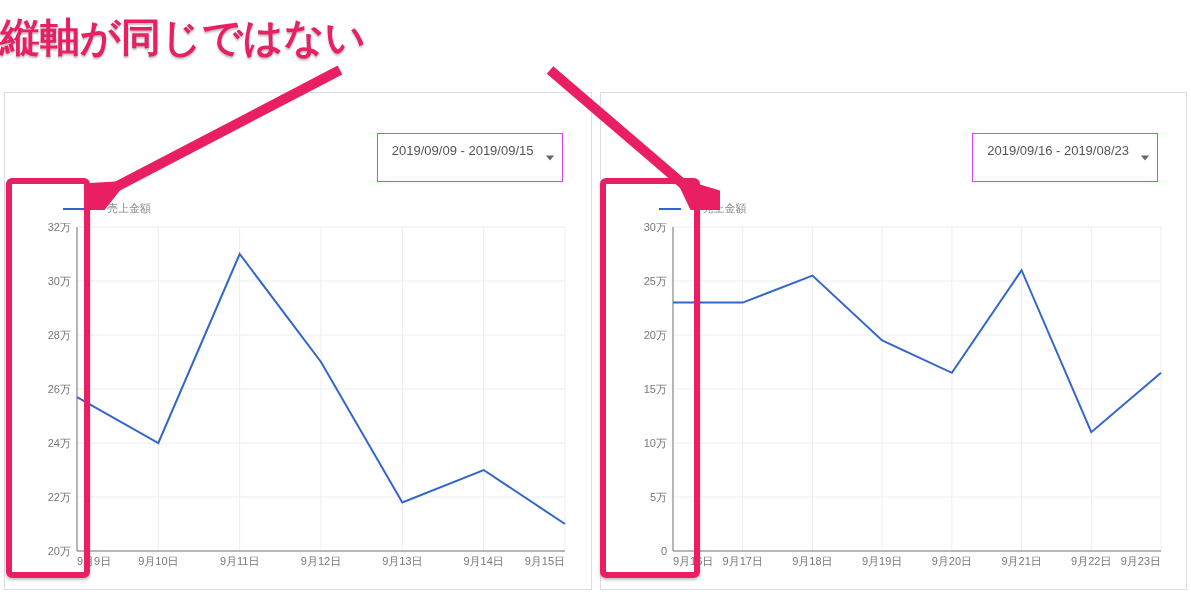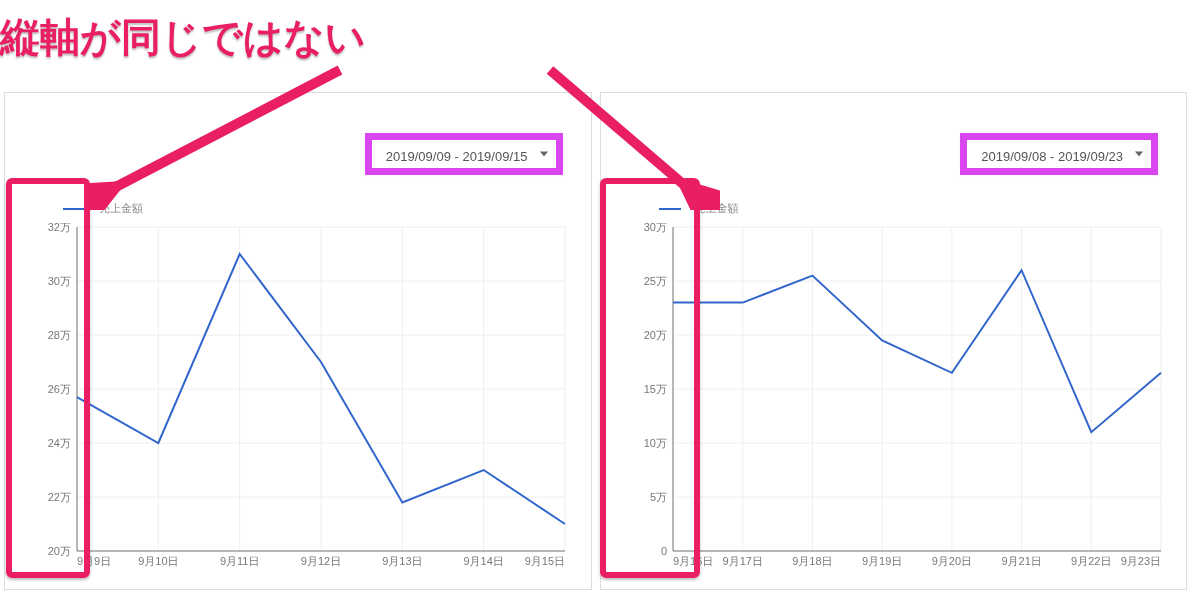--- a/index.html
+++ b/index.html
@@ -38,23 +38,23 @@
     flex: 1;
     border: 1px solid #ddd;
     background: #fff;
     position: relative;
     padding: 4px;
   }
   .date-range {
     position: absolute;
     top: 40px;
     right: 28px;
-    border: 7px solid #d946ef;
+    border: 1px solid #d946ef;
     background: #fff;
-    padding: 9px 28px 4px 14px;
+    padding: 9px 28px 23px 14px;
     font-size: 13px;
     color: #555;
     box-shadow: 0 1px 2px rgba(0,0,0,0.05);
   }
   .date-range .caret {
     position: absolute;
     right: 8px;
     top: 50%;
     transform: translateY(-50%);
     width: 0; height: 0;
@@ -63,21 +63,21 @@
     border-top: 5px solid #666;
   }
   .legend {
     position: absolute;
     top: 108px;
     left: 58px;
     font-size: 11px;
     color: #888;
     display: flex;
     align-items: center;
-    gap: 14px;
+    gap: 22px;
   }
   .legend .swatch {
     width: 22px;
     height: 2px;
     background: #3366cc;
   }
   .plot {
     position: absolute;
     left: 30px;
     right: 18px;
@@ -177,21 +177,21 @@
             <text x="367.3333333333333" y="342" text-anchor="middle">9月13日</text>
             <text x="448.6666666666667" y="342" text-anchor="middle">9月14日</text>
             <text x="530" y="342" text-anchor="end">9月15日</text>
           </g>
         </svg>
     </div>
   </div>
 
   <div class="chart-card">
     <div class="date-range">
-      <span>2019/09/08 - 2019/09/23</span>
+      <span>2019/09/16 - 2019/08/23</span>
       <span class="caret"></span>
     </div>
     <div class="legend">
       <span class="swatch"></span>
       <span>売上金額</span>
     </div>
     <div class="plot">
       <svg id="svg-right">
           <g class="grid">
             <line x1="42" x2="530" y1="328" y2="328"></line>

